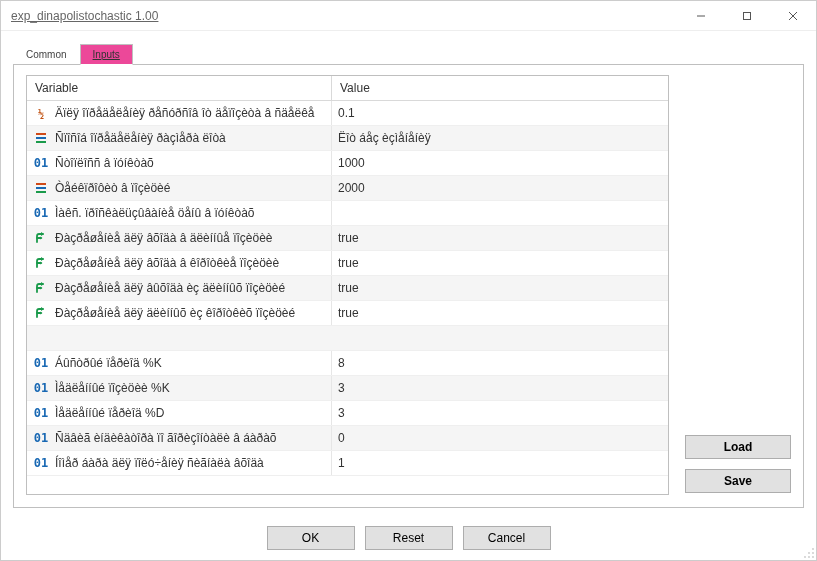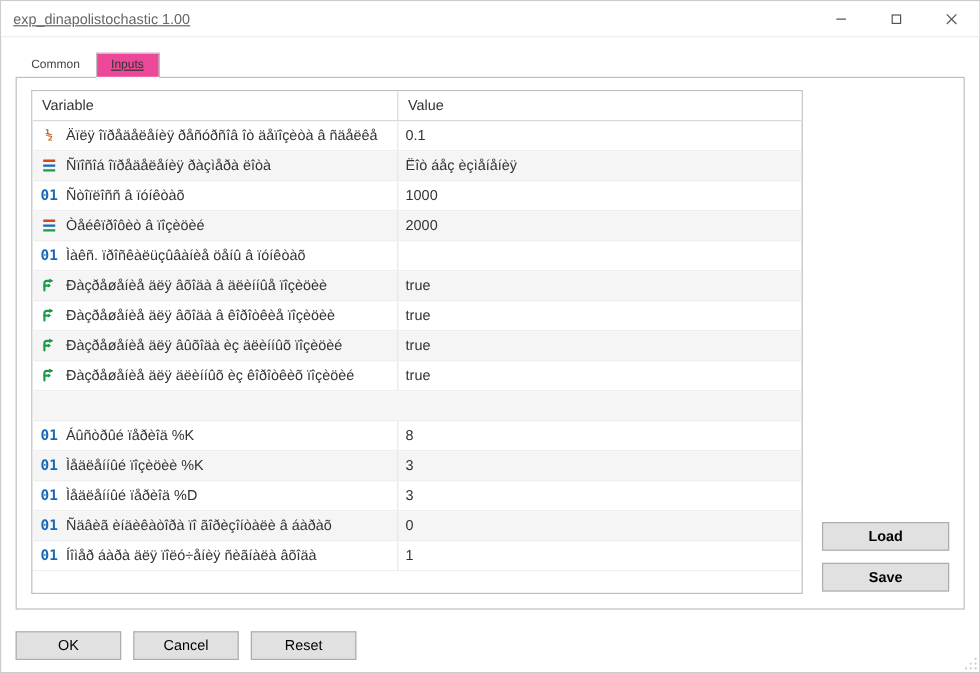--- a/index.html
+++ b/index.html
@@ -25,21 +25,21 @@
   .cell { padding:0 6px; font-size:12px; color:#333; display:flex; align-items:center; height:100%; }
   .cell.var { width:305px; border-right:1px solid #e6e6e6; gap:6px; }
   .cell.val { flex:1; }
   .ico { width:16px; height:16px; display:flex; align-items:center; justify-content:center; flex:0 0 16px; }
   .ico.type-half { color:#c05010; font-weight:bold; font-size:10px; font-family:Consolas,monospace; }
   .ico.type-enum svg { display:block; }
   .ico.type-int { color:#1868b3; font-weight:bold; font-size:12px; font-family:Consolas,monospace; }
   .ico.type-bool svg { display:block; }
   .side-btns { width:106px; display:flex; flex-direction:column; justify-content:flex-end; gap:10px; padding-bottom:2px;font-weight:bold;}
   .btn { height:24px; border:1px solid #adadad; background:#e1e1e1; display:flex; align-items:center; justify-content:center; font-size:12px; color:#000; cursor:default; }
-  .footer { height:44px; display:flex; align-items:center; justify-content:flex-start; gap:10px; padding:0 12px; }
+  .footer { height:44px; display:flex; align-items:center; justify-content:center; gap:10px; padding:0 12px; }
   .footer .btn { width:88px; }
   .resize-grip { position:absolute; right:2px; bottom:2px; width:12px; height:12px; opacity:.45;}
 </style>
 </head>
 <body>
 
 <div class="window">
 
   <div class="titlebar">
     <div class="title">exp_dinapolistochastic 1.00</div>
@@ -218,22 +218,22 @@
 
       <div class="side-btns">
         <div class="btn">Load</div>
         <div class="btn">Save</div>
       </div>
     </div>
   </div>
 
   <div class="footer">
     <div class="btn">OK</div>
+    <div class="btn">Reset</div>
     <div class="btn">Cancel</div>
-    <div class="btn">Reset</div>
   </div>
 
   <svg class="resize-grip" viewBox="0 0 12 12">
     <circle cx="10" cy="2" r="0.9" fill="#888"></circle>
       <circle cx="6" cy="6" r="0.9" fill="#888"></circle>
       <circle cx="10" cy="6" r="0.9" fill="#888"></circle>
     <circle cx="2" cy="10" r="0.9" fill="#888"></circle>
       <circle cx="6" cy="10" r="0.9" fill="#888"></circle>
       <circle cx="10" cy="10" r="0.9" fill="#888"></circle>
   </svg>

